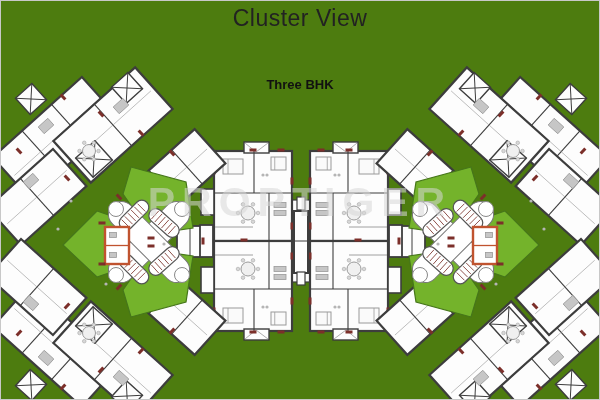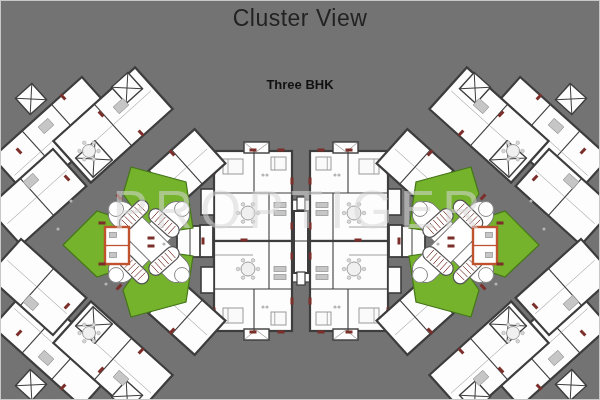--- a/index.html
+++ b/index.html
@@ -1,24 +1,24 @@
 <!DOCTYPE html>
 <html><head>
 <meta charset="utf-8">
 <style>
   html,body{margin:0;padding:0;background:#fff;}
-  .page{position:relative;width:600px;height:400px;background:#737373;
+  .page{position:relative;width:600px;height:400px;background:#4d7c0f;
         border:1px solid #c8c8c8;box-sizing:border-box;overflow:hidden;
         font-family:"Liberation Sans", sans-serif;}
   .title{position:absolute;top:4px;left:0;right:0;text-align:center;
          font-size:23px;font-weight:400;letter-spacing:0.5px;color:#222;}
   .subtitle{position:absolute;top:76px;left:0;right:0;text-align:center;
          font-size:13px;font-weight:bold;color:#111;}
   .watermark{position:absolute;top:178px;left:0;right:0;text-align:center;
-         font-size:53px;font-weight:normal;letter-spacing:7px;
+         font-size:41px;font-weight:bold;letter-spacing:7px;
          color:rgba(215,215,215,0.55);z-index:3;pointer-events:none;}
   svg{position:absolute;top:0;left:0;z-index:2;}
 </style>
 </head>
 <body>
 
 <div class="page">
   <div class="title">Cluster View</div>
   <div class="subtitle">Three BHK</div>
   <svg id="plan-svg" width="600" height="400" viewBox="0 0 600 400">

